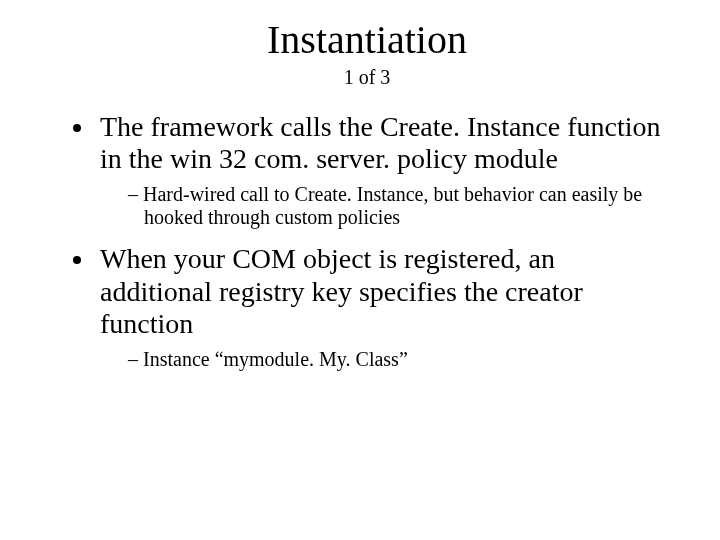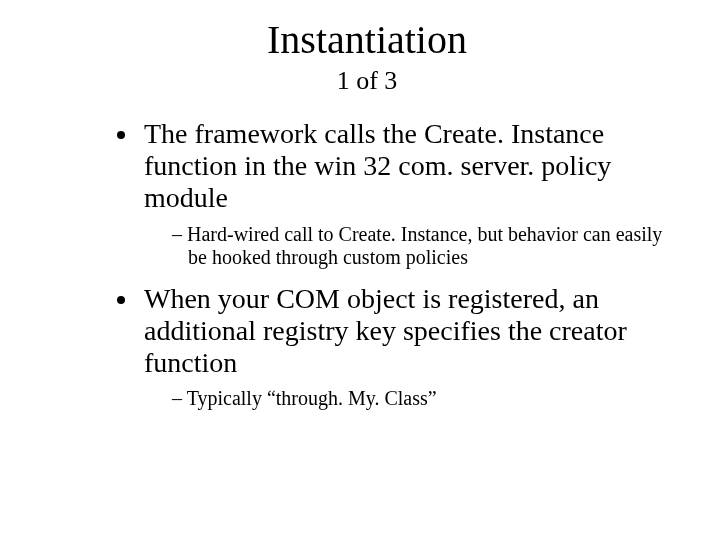--- a/index.html
+++ b/index.html
@@ -19,35 +19,34 @@
   }
   .title {
     text-align: center;
     font-size: 40px;
     margin: 0;
     line-height: 1.1;
     font-weight: normal;
   }
   .subtitle {
     text-align: center;
-    font-size: 26px;
+    font-size: 20px;
     margin: 4px 0 22px 0;
     font-weight: normal;
   }
   ul.level1 {
     list-style-type: disc;
     margin: 0;
     padding-left: 32px;
   }
   ul.level1 > li {
     font-size: 28px;
     line-height: 1.15;
     margin-bottom: 10px;
     padding-left: 4px;
-    margin-left: 44px;
   }
   ul.level2 {
     list-style-type: none;
     margin: 8px 0 14px 0;
     padding-left: 28px;
   }
   ul.level2 > li {
     font-size: 20px;
     line-height: 1.15;
     margin-bottom: 6px;
@@ -71,18 +70,18 @@
       <ul class="level2">
         <li>
           <span>Hard-wired call to Create. Instance, but behavior can easily be hooked through custom policies</span>
         </li>
       </ul>
     </li>
     <li>
       <span>When your COM object is registered, an additional registry key specifies the creator function</span>
       <ul class="level2">
         <li>
-          <span>Typically “through. My. Class”</span>
+          <span>Instance “mymodule. My. Class”</span>
         </li>
       </ul>
     </li>
   </ul>
 </div>
 
 </body></html>

